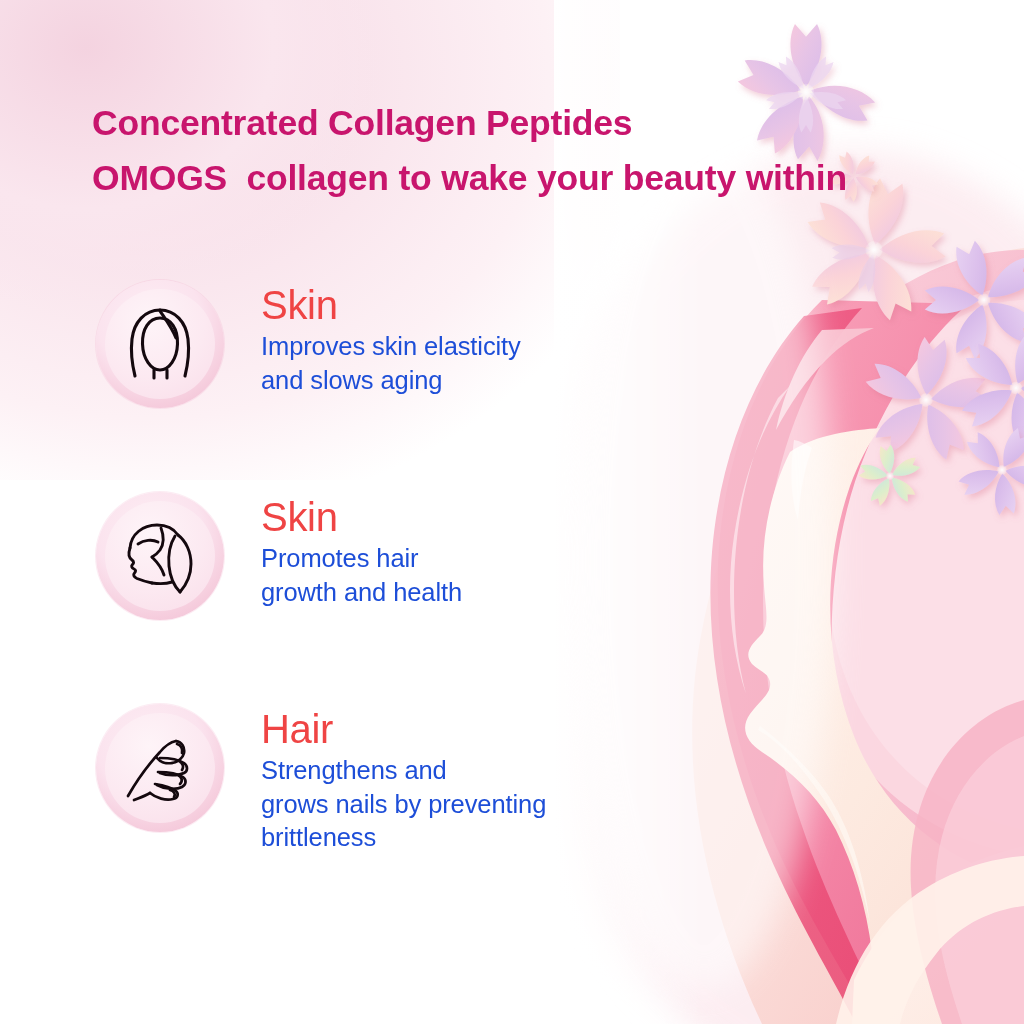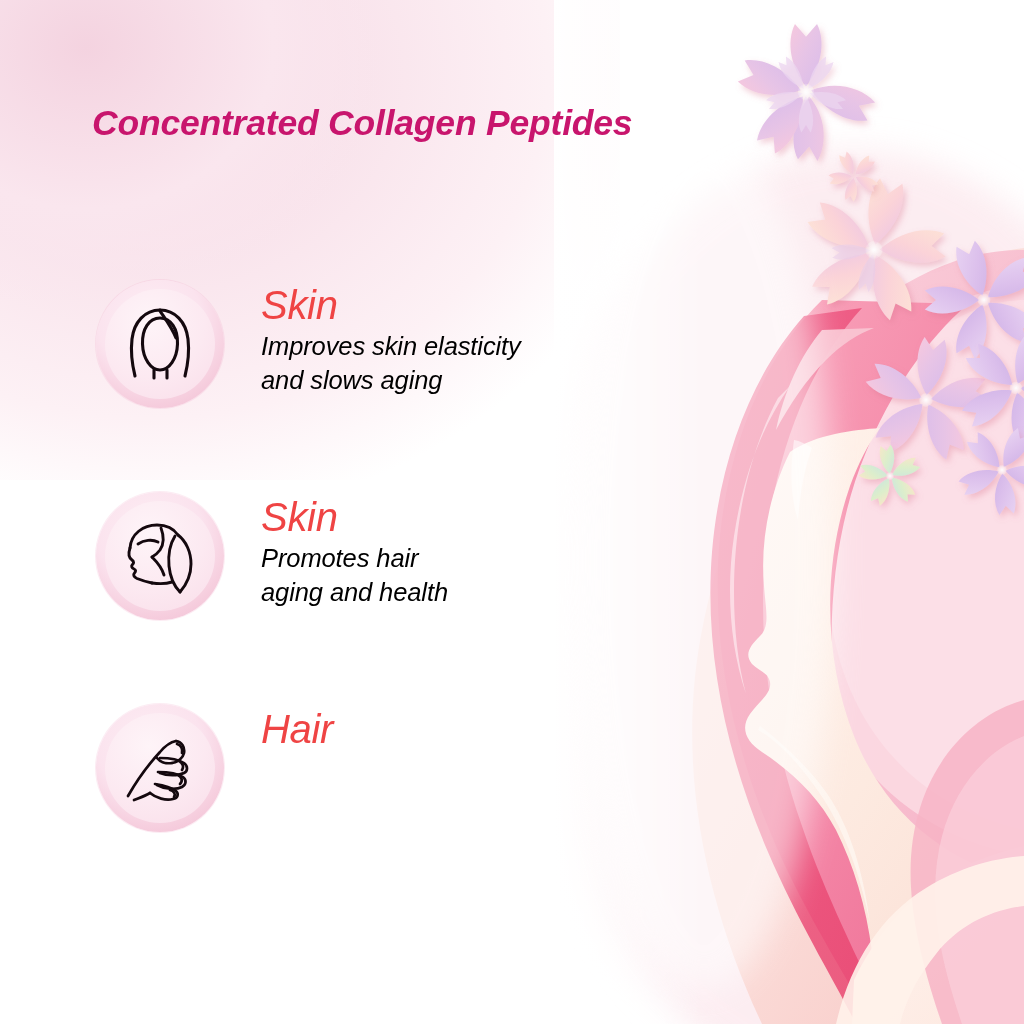--- a/index.html
+++ b/index.html
@@ -12,21 +12,20 @@
     overflow: hidden;
     font-family: "Liberation Sans", sans-serif;
     background: #ffffff;
   }
   #poster {
     position: relative;
     width: 1024px;
     height: 1024px;
     overflow: hidden;
     background: #ffffff;
-    font-style: italic;
   }
   
   .bg-wash-tl {
     position: absolute;
     left: -140px;
     top: -220px;
     width: 760px;
     height: 700px;
     background: radial-gradient(ellipse at 38% 42%,
                 #f6d9e4 0%, #f9e4ec 32%, #fdf1f5 60%, rgba(255,255,255,0) 78%);
@@ -108,21 +107,21 @@
     font-size: 40px;
     line-height: 46px;
     color: #ef4444;
     font-weight: 400;
     letter-spacing: -0.3px;
     margin-bottom: 2px;
   }
   .benefit-desc {
     font-size: 25.5px;
     line-height: 33.5px;
-    color: #000000;
+    color: #1d4ed8;
     font-weight: 400;
     letter-spacing: -0.1px;
     white-space: pre-line;
   }
 
   
   .illustration {
     position: absolute;
     right: 0;
     top: 0;
@@ -443,20 +442,21 @@
 
         <rect x="0" y="0" width="210" height="1024" fill="url(#edgeFade)"></rect>
         <ellipse cx="150" cy="560" rx="130" ry="430" fill="#ffffff" opacity="0.55" filter="url(#blurLight)"></ellipse>
         <rect x="0" y="0" width="470" height="170" fill="#ffffff" opacity="0.0"></rect>
       </g>
     </svg>
   </div>
 
   <div class="headline">
     <div class="line">Concentrated Collagen Peptides</div>
+    <div class="line">OMOGS  collagen to wake your beauty within</div>
   </div>
 
   <div class="benefits">
 
     <div class="benefit">
       <div class="icon-badge">
         <svg width="92" height="92" viewBox="0 0 92 92">
           <g fill="none" stroke="#14080e" stroke-width="3.1" stroke-linecap="round" stroke-linejoin="round">
 
             <path d="M46 12
@@ -517,21 +517,21 @@
                      C 43 44, 40 46, 38 47"></path>
             <path d="M38 47 C 43 52, 48 58, 50 65"></path>
 
             <path d="M24 34 C 30 30, 38 29, 44 32"></path>
           </g>
         </svg>
       </div>
       <div class="benefit-text">
         <div class="benefit-title">Skin</div>
         <div class="benefit-desc">Promotes hair
-aging and health</div>
+growth and health</div>
       </div>
     </div>
 
     <div class="benefit">
       <div class="icon-badge">
         <svg width="92" height="92" viewBox="0 0 92 92">
           <g fill="none" stroke="#14080e" stroke-width="2.7" stroke-linecap="round" stroke-linejoin="round">
 
             <path d="M14 74
                      C 22 60, 33 44, 46 30
@@ -561,17 +561,20 @@
 
             <path d="M63 22 C 67 23, 69 27, 68 31"></path>
             <path d="M65 39 C 69 41, 70 45, 68 48"></path>
             <path d="M64 53 C 68 55, 69 59, 66 62"></path>
             <path d="M56 68 C 60 69, 62 72, 60 75"></path>
           </g>
         </svg>
       </div>
       <div class="benefit-text">
         <div class="benefit-title">Hair</div>
+        <div class="benefit-desc">Strengthens and
+grows nails by preventing
+brittleness</div>
       </div>
     </div>
 
   </div>
 </div>
 
 </body></html>

